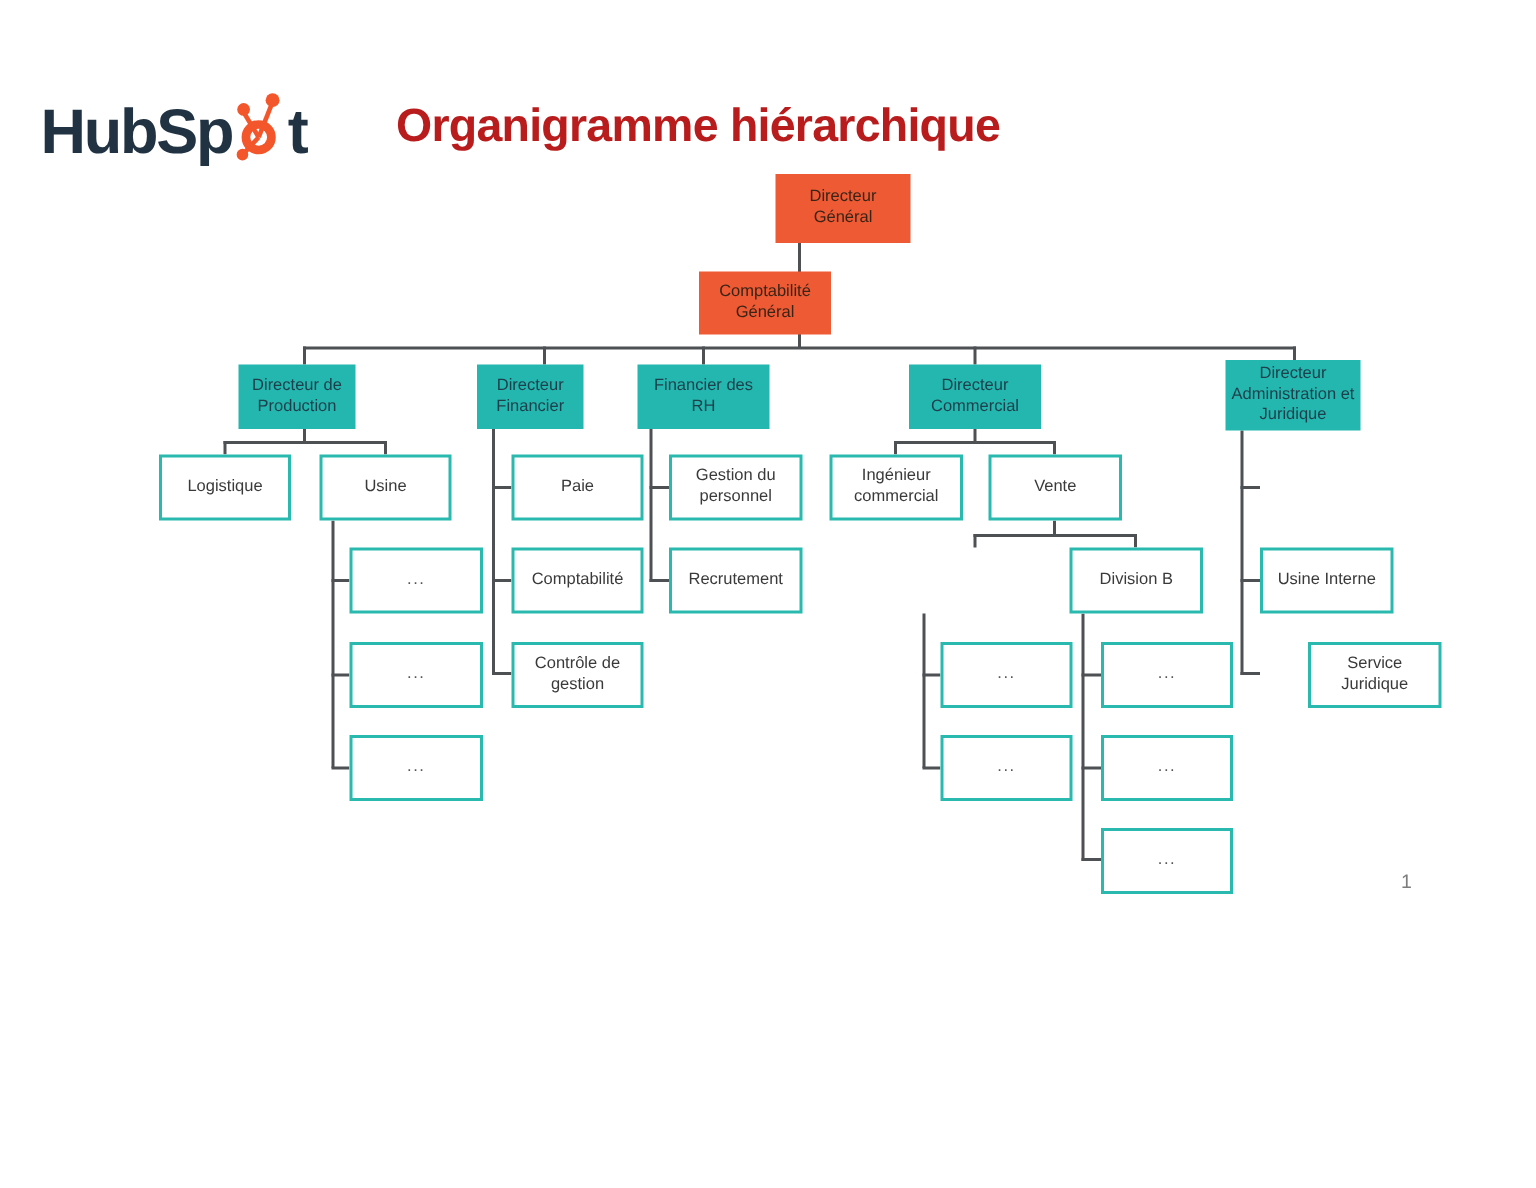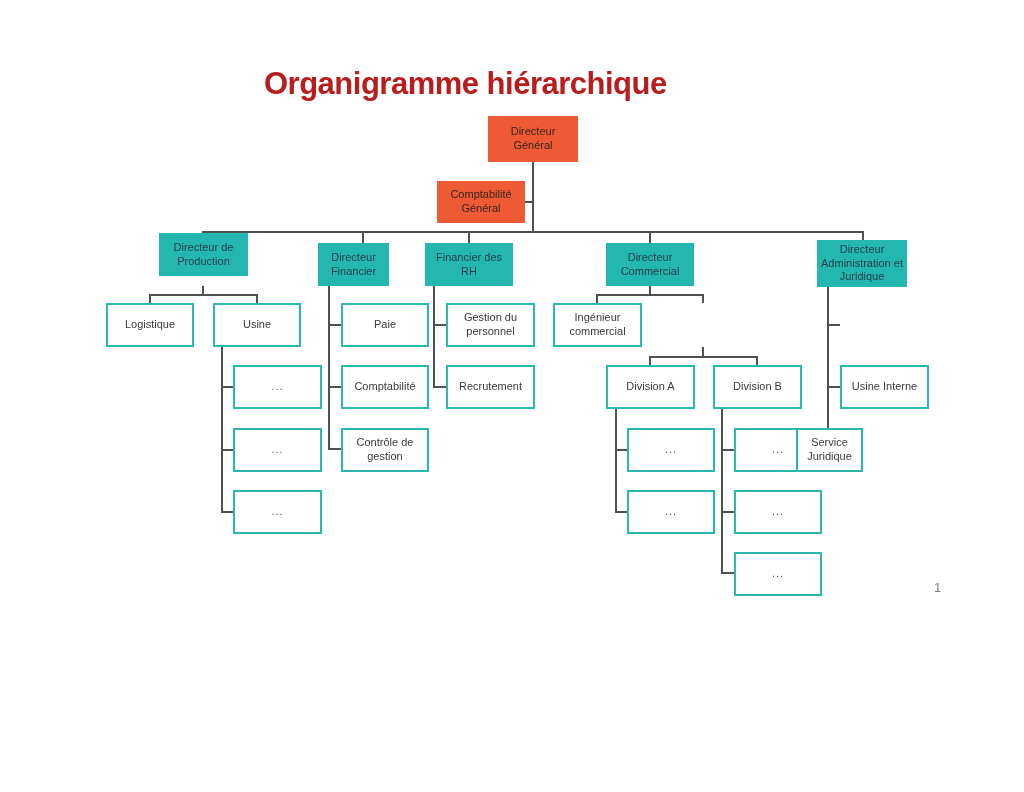--- a/index.html
+++ b/index.html
@@ -16,36 +16,51 @@
   .logo svg{display:block;margin:0 1px 1px 2px;}
   .page-title{
     position:absolute;left:264px;top:66px;width:520px;
     font-size:31px;font-weight:700;color:#b91c1c;letter-spacing:-0.5px;
   }
   
   .node{
     position:absolute;display:flex;align-items:center;justify-content:center;
     text-align:center;font-size:11px;line-height:1.25;box-sizing:border-box;padding:2px 4px;
   }
-  .node.orange{background:#ee5a33;color:#3a2418;}
+  .node.orange{background:#ee5a33;color:#3a2418;margin-left:29px;}
   .node.teal{background:#23b7b0;color:#1f404a;}
   .node.white{background:#ffffff;border:2px solid #2ab9ae;color:#3a3a3a;}
   .node.dots{color:#555555;letter-spacing:1px;}
   
   .ln{position:absolute;background:#4d5154;}
   .ln.h{height:2px;}
   .ln.v{width:2px;}
   
   .page-number{position:absolute;left:934px;top:580px;font-size:13px;color:#7d7d7d;}
 </style>
 </head>
 <body>
 
 <div class="slide">
 
+  <div class="logo">
+    <span class="word">HubSp</span>
+    <svg width="34" height="50" viewBox="0 0 44 62">
+      <g stroke="#f3562b" fill="#f3562b">
+        <line x1="20" y1="42" x2="8" y2="22" stroke-width="4"></line>
+        <circle cx="7" cy="18" r="5.5" stroke="none"></circle>
+        <line x1="20" y1="42" x2="31" y2="14" stroke-width="4"></line>
+        <circle cx="32" cy="10" r="6" stroke="none"></circle>
+        <line x1="20" y1="42" x2="8" y2="55" stroke-width="4"></line>
+        <circle cx="6" cy="57" r="5" stroke="none"></circle>
+        <circle cx="20" cy="42" r="11" fill="none" stroke-width="7.5"></circle>
+      </g>
+    </svg>
+    <span class="word">t</span>
+  </div>
 
   <div class="page-title">Organigramme hiérarchique</div>
 
   <div class="ln v" style="left:532px;top:161px;height:71px"></div>
 
   <div class="ln h" style="left:524px;top:201px;width:10px"></div>
 
   <div class="ln h" style="left:202px;top:231px;width:662px"></div>
 
   <div class="ln v" style="left:202px;top:231px;height:12px"></div>
@@ -93,46 +108,46 @@
   <div class="ln h" style="left:721px;top:572px;width:13px"></div>
 
   <div class="ln v" style="left:827px;top:287px;height:163px"></div>
   <div class="ln h" style="left:827px;top:324px;width:13px"></div>
   <div class="ln h" style="left:827px;top:386px;width:13px"></div>
   <div class="ln h" style="left:827px;top:448px;width:13px"></div>
 
   <div class="node orange" style="left:488px;top:116px;width:90px;height:46px">Directeur Général</div>
   <div class="node orange" style="left:437px;top:181px;width:88px;height:42px">Comptabilité Général</div>
 
-  <div class="node teal" style="left:159px;top:233px;width:89px;height:43px">Directeur de Production</div>
+  <div class="node teal" style="left:159px;top:243px;width:78px;height:43px">Directeur de Production</div>
   <div class="node teal" style="left:318px;top:243px;width:71px;height:43px">Directeur Financier</div>
   <div class="node teal" style="left:425px;top:243px;width:88px;height:43px">Financier des RH</div>
   <div class="node teal" style="left:606px;top:243px;width:88px;height:43px">Directeur Commercial</div>
   <div class="node teal" style="left:817px;top:240px;width:90px;height:47px">Directeur Administration et Juridique</div>
 
   <div class="node white" style="left:106px;top:303px;width:88px;height:44px">Logistique</div>
   <div class="node white" style="left:213px;top:303px;width:88px;height:44px">Usine</div>
   <div class="node white dots" style="left:233px;top:365px;width:89px;height:44px">...</div>
   <div class="node white dots" style="left:233px;top:428px;width:89px;height:44px">...</div>
   <div class="node white dots" style="left:233px;top:490px;width:89px;height:44px">...</div>
 
   <div class="node white" style="left:341px;top:303px;width:88px;height:44px">Paie</div>
   <div class="node white" style="left:341px;top:365px;width:88px;height:44px">Comptabilité</div>
   <div class="node white" style="left:341px;top:428px;width:88px;height:44px">Contrôle de gestion</div>
 
   <div class="node white" style="left:446px;top:303px;width:89px;height:44px">Gestion du personnel</div>
   <div class="node white" style="left:446px;top:365px;width:89px;height:44px">Recrutement</div>
 
   <div class="node white" style="left:553px;top:303px;width:89px;height:44px">Ingénieur commercial</div>
-  <div class="node white" style="left:606px;top:365px;width:89px;height:44px">Division A</div>
+  <div class="node white" style="left:659px;top:303px;width:89px;height:44px">Vente</div>
   <div class="node white" style="left:713px;top:365px;width:89px;height:44px">Division B</div>
   <div class="node white dots" style="left:627px;top:428px;width:88px;height:44px">...</div>
   <div class="node white dots" style="left:627px;top:490px;width:88px;height:44px">...</div>
   <div class="node white dots" style="left:734px;top:428px;width:88px;height:44px">...</div>
   <div class="node white dots" style="left:734px;top:490px;width:88px;height:44px">...</div>
   <div class="node white dots" style="left:734px;top:552px;width:88px;height:44px">...</div>
 
   <div class="node white" style="left:840px;top:365px;width:89px;height:44px">Usine Interne</div>
-  <div class="node white" style="left:796px;top:428px;width:67px;height:44px">Service Juridique</div>
+  <div class="node white" style="left:872px;top:428px;width:89px;height:44px">Service Juridique</div>
 
   <div class="page-number">1</div>
 
 </div>
 
 </body></html>

